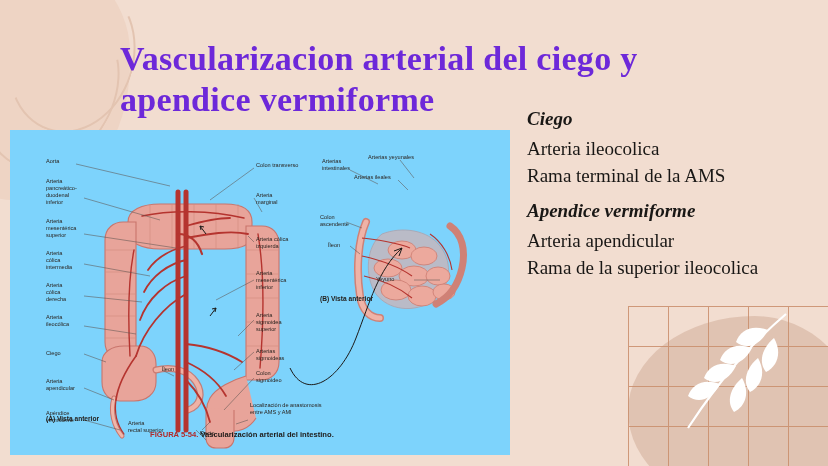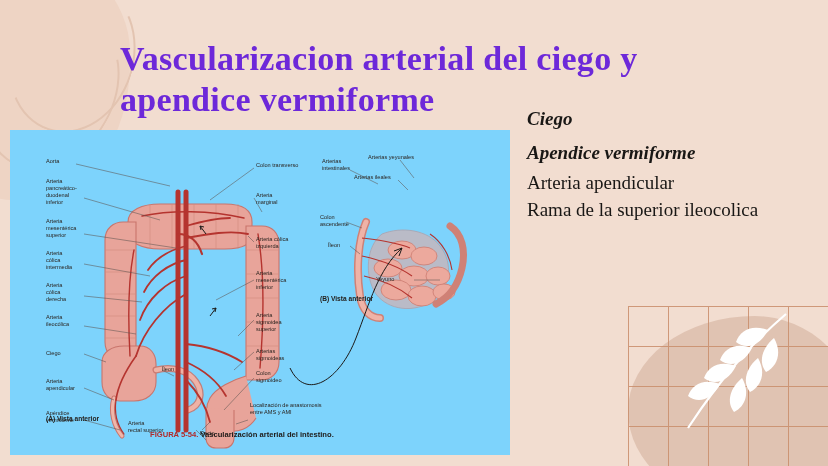--- a/index.html
+++ b/index.html
@@ -96,20 +96,22 @@
       <path d="M94 70 C102 84 98 98 86 104 C78 94 82 80 94 70Z" fill="#fff" stroke="none"></path>
     </g>
   </svg>
 </div>
 
 <div class="title">Vascularizacion arterial del ciego y apendice vermiforme</div>
 
 <div class="notes">
   <div class="group1">
     <h3>Ciego</h3>
+    <p>Arteria ileocolica</p>
+    <p>Rama terminal de la AMS</p>
   </div>
   <div class="group2">
     <h3>Apendice vermiforme</h3>
     <p>Arteria apendicular</p>
     <p>Rama de la superior ileocolica</p>
   </div>
 </div>
 
 <div class="figure">
 

